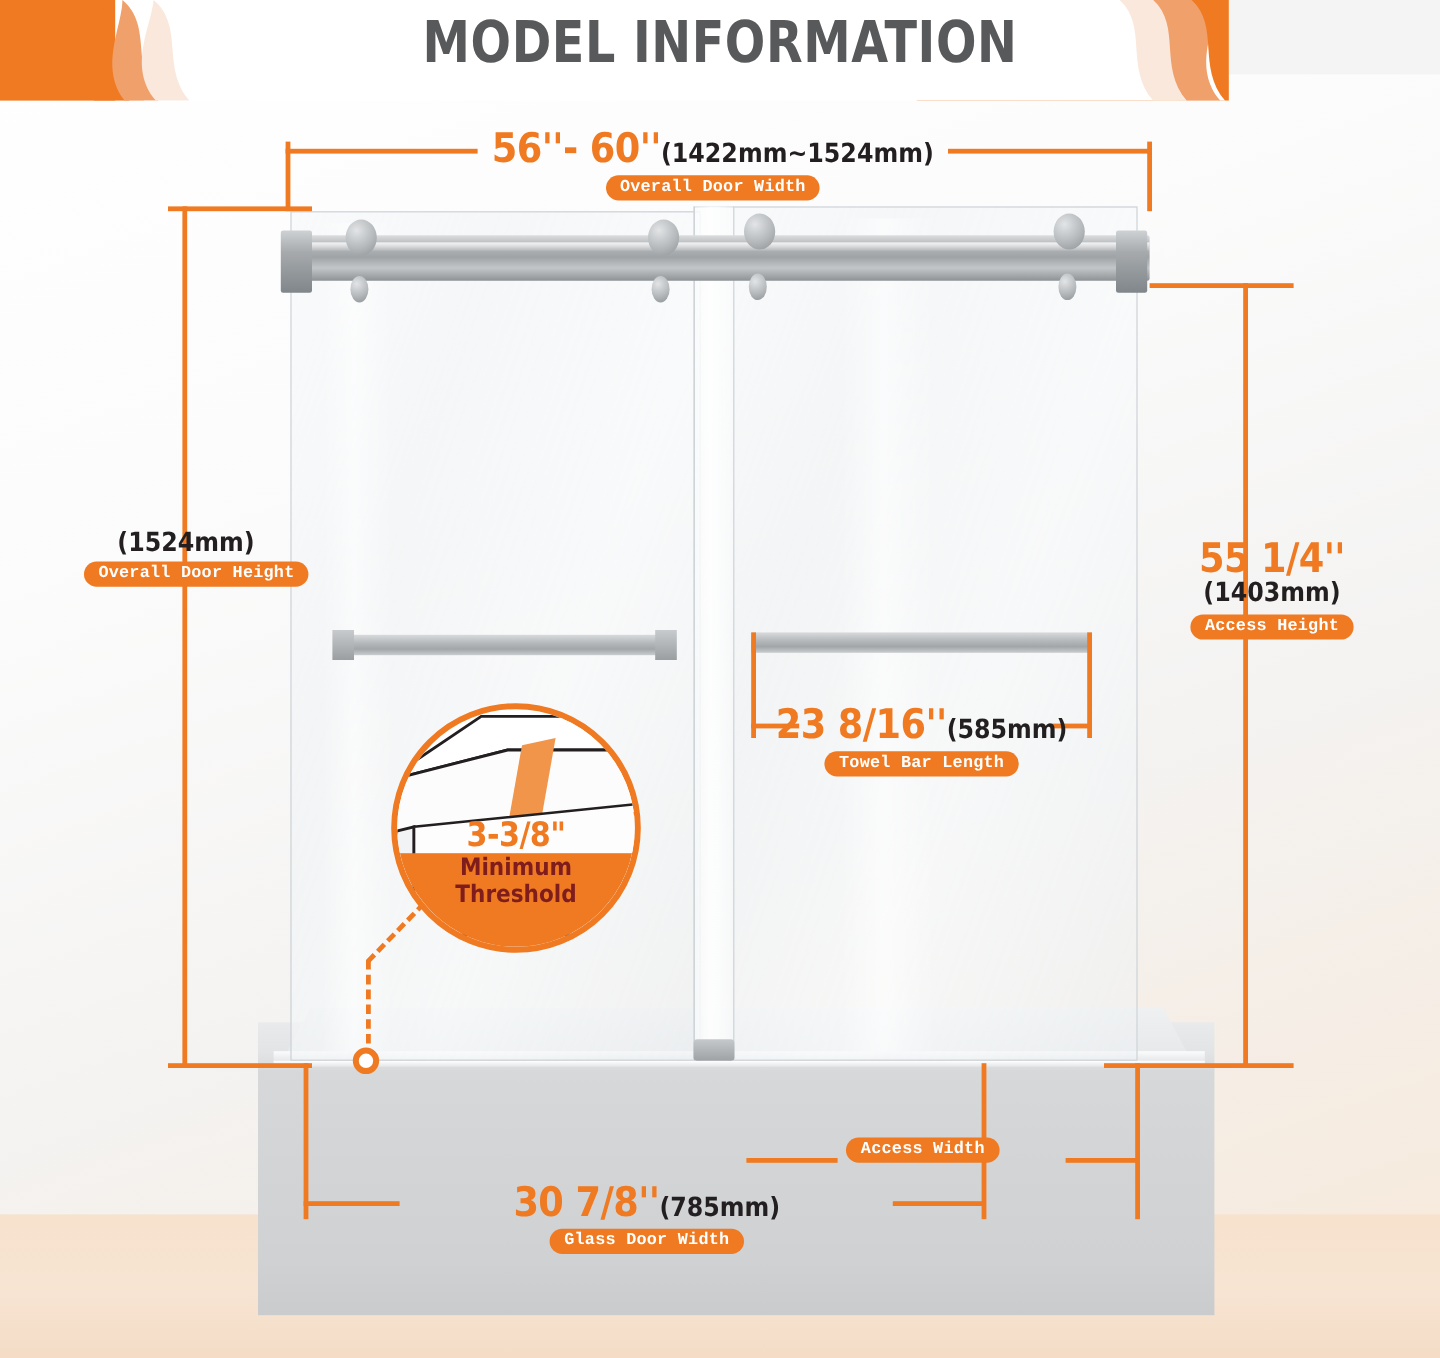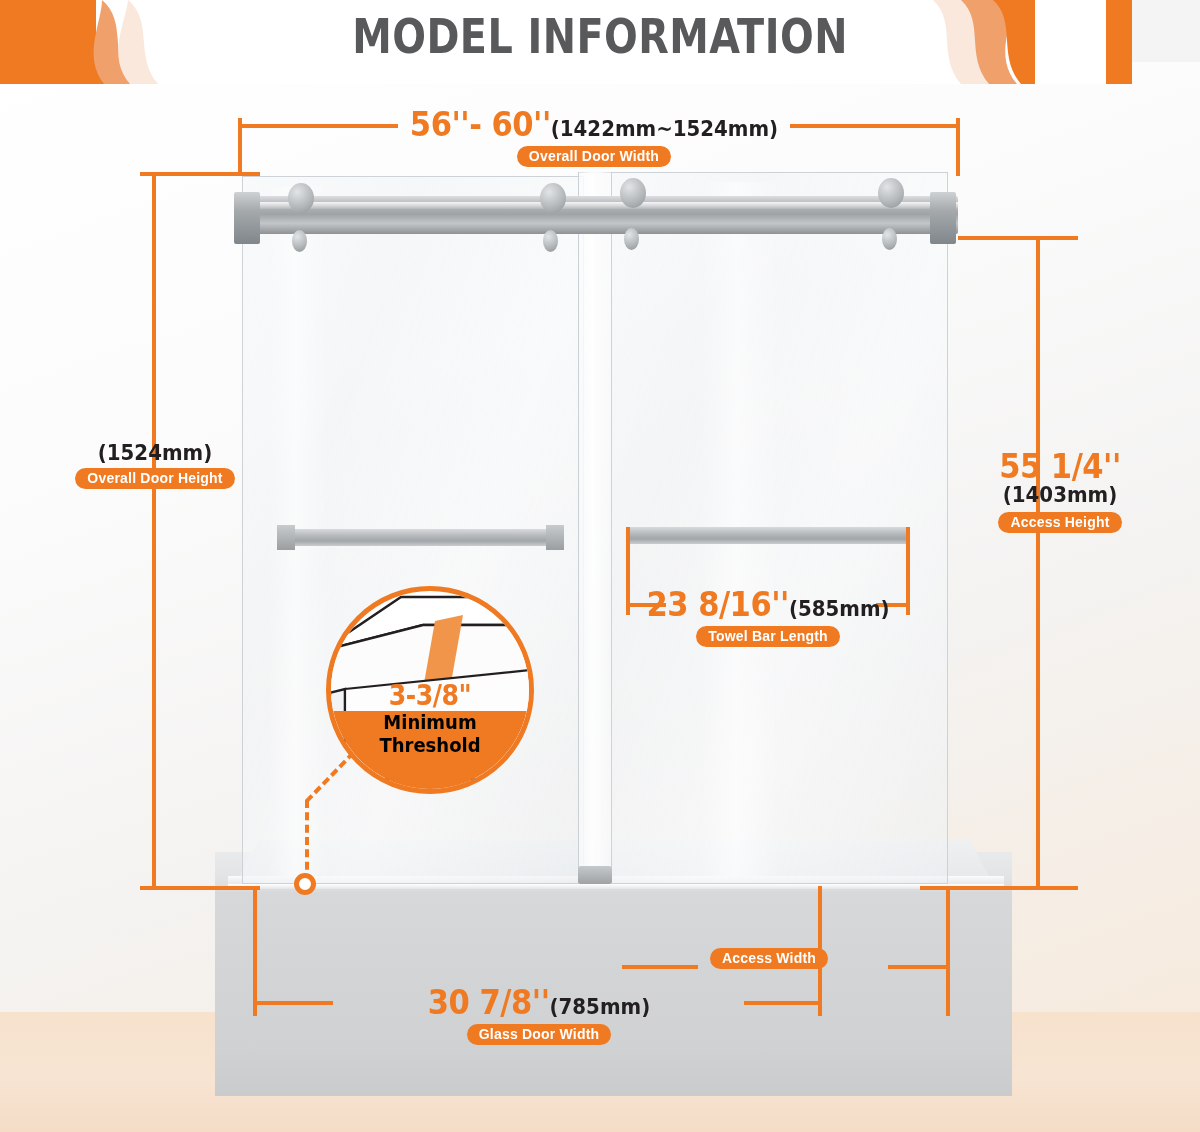--- a/index.html
+++ b/index.html
@@ -17,21 +17,21 @@
         radial-gradient(120% 90% at 8% 100%, #f6ddc6 0%, #f8e6d4 16%, #f3ece6 38%, #efefef 58%, #f4f4f4 100%),
         linear-gradient(180deg,#ffffff 0%,#fbfbfb 28%,#f3f2f1 60%,#f0ece8 100%);
   }
   .bg-wall{position:absolute;left:0;top:62px;width:1200px;height:1010px;
       background:linear-gradient(160deg,#ffffff 0%,#fcfcfc 30%,#f4f3f2 62%,#f7e9da 100%);
       opacity:.96;}
   .bg-floor{position:absolute;left:0;bottom:0;width:1200px;height:120px;
       background:linear-gradient(180deg,#f6e2cd 0%,#f7e4d2 55%,#f4dcc6 100%);}
 
   
-  .header{position:absolute;left:0;top:0;width:1132px;height:84px;overflow:hidden;}
+  .header{position:absolute;left:0;top:0;width:1024px;height:84px;overflow:hidden;}
   .hdr-left{position:absolute;left:0;top:0;width:120px;height:84px;background:#ef7a21;}
   .hdr-right{position:absolute;right:0;top:0;width:260px;height:84px;background:#ef7a21;}
   .hdr-mid{position:absolute;left:96px;top:0;width:1010px;height:84px;background:#ffffff;}
   .wave{position:absolute;top:0;height:84px;}
   .title{
     position:absolute;left:0;top:0;width:1200px;height:72px;
     display:flex;align-items:center;justify-content:center;
     font-size:48px;font-weight:bold;letter-spacing:.5px;color:#58595b;
     font-family:"DejaVu Sans Condensed","Liberation Sans",sans-serif;
     transform:scaleX(.92);transform-origin:50% 50%;
@@ -97,29 +97,29 @@
        border:5px solid #ef7a21;background:#ffffff;box-sizing:border-box;}
 
   
   .dim{position:absolute;white-space:nowrap;}
   .dim .in{color:#ef7a21;font-weight:bold;font-size:34px;letter-spacing:-.5px;
        font-family:"DejaVu Sans Condensed","Liberation Sans",sans-serif;}
   .dim .mm{color:#231f20;font-weight:bold;font-size:22px;
        font-family:"DejaVu Sans Condensed","Liberation Sans",sans-serif;}
   .badge{display:inline-block;background:#ef7a21;color:#ffffff;border-radius:20px;
        padding:2px 12px 3px;font-size:14px;font-weight:bold;letter-spacing:.2px;
-       font-family:Liberation Sans, sans-serif;}
+       font-family:Liberation Mono, monospace;}
   .center{text-align:center;}
 
   
   .mag{position:absolute;left:326px;top:586px;width:208px;height:208px;border-radius:50%;
     border:5px solid #ef7a21;box-sizing:border-box;overflow:hidden;
     background:linear-gradient(170deg,#ffffff 0%,#fbfbfb 55%,#f4f5f6 100%);}
   .mag-band{position:absolute;left:0;bottom:0;width:100%;height:78px;background:#ef7a21;}
-  .mag-band span{display:block;text-align:center;color:#000000;font-weight:bold;font-size:20px;
+  .mag-band span{display:block;text-align:center;color:#7f1d1d;font-weight:bold;font-size:20px;
     line-height:23px;font-family:"DejaVu Sans Condensed","Liberation Sans",sans-serif;}
   .mag-txt{position:absolute;left:0;top:88px;width:100%;text-align:center;}
   .mag-txt .in{font-size:28px;}
   .mag-txt .mm{font-size:17px;}
 </style>
 </head>
 <body>
 
 <div class="stage">
 

